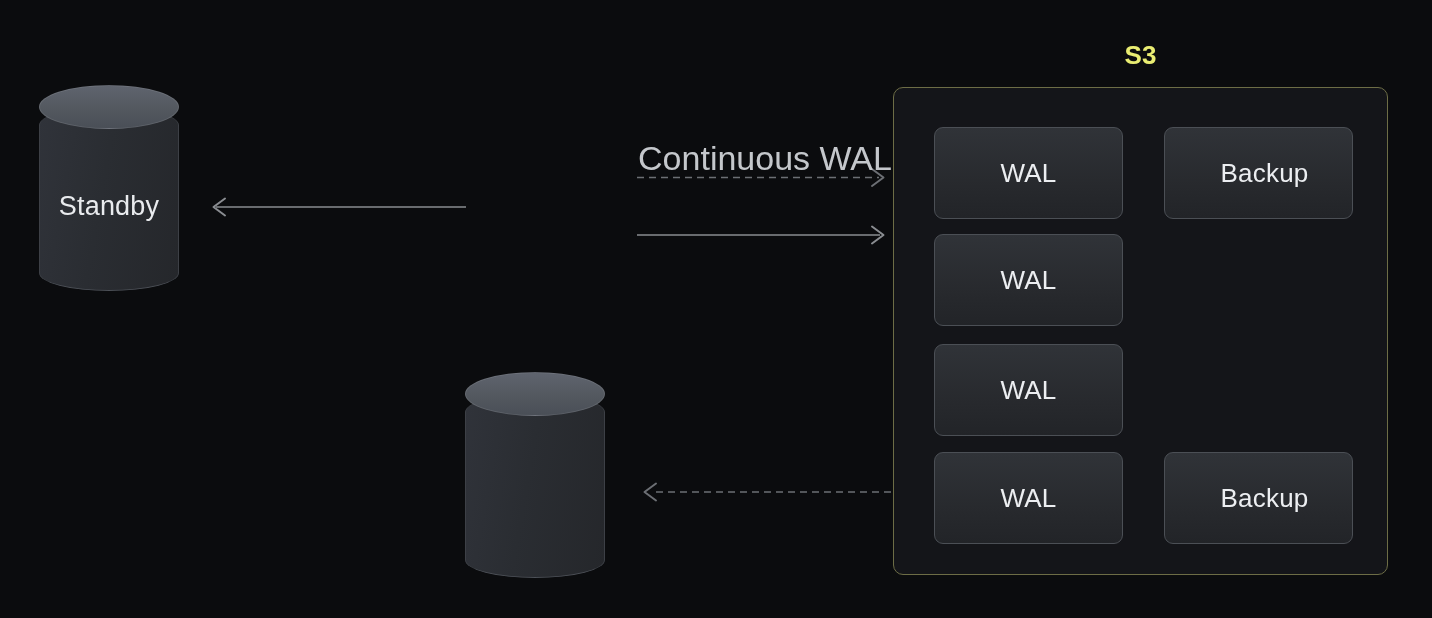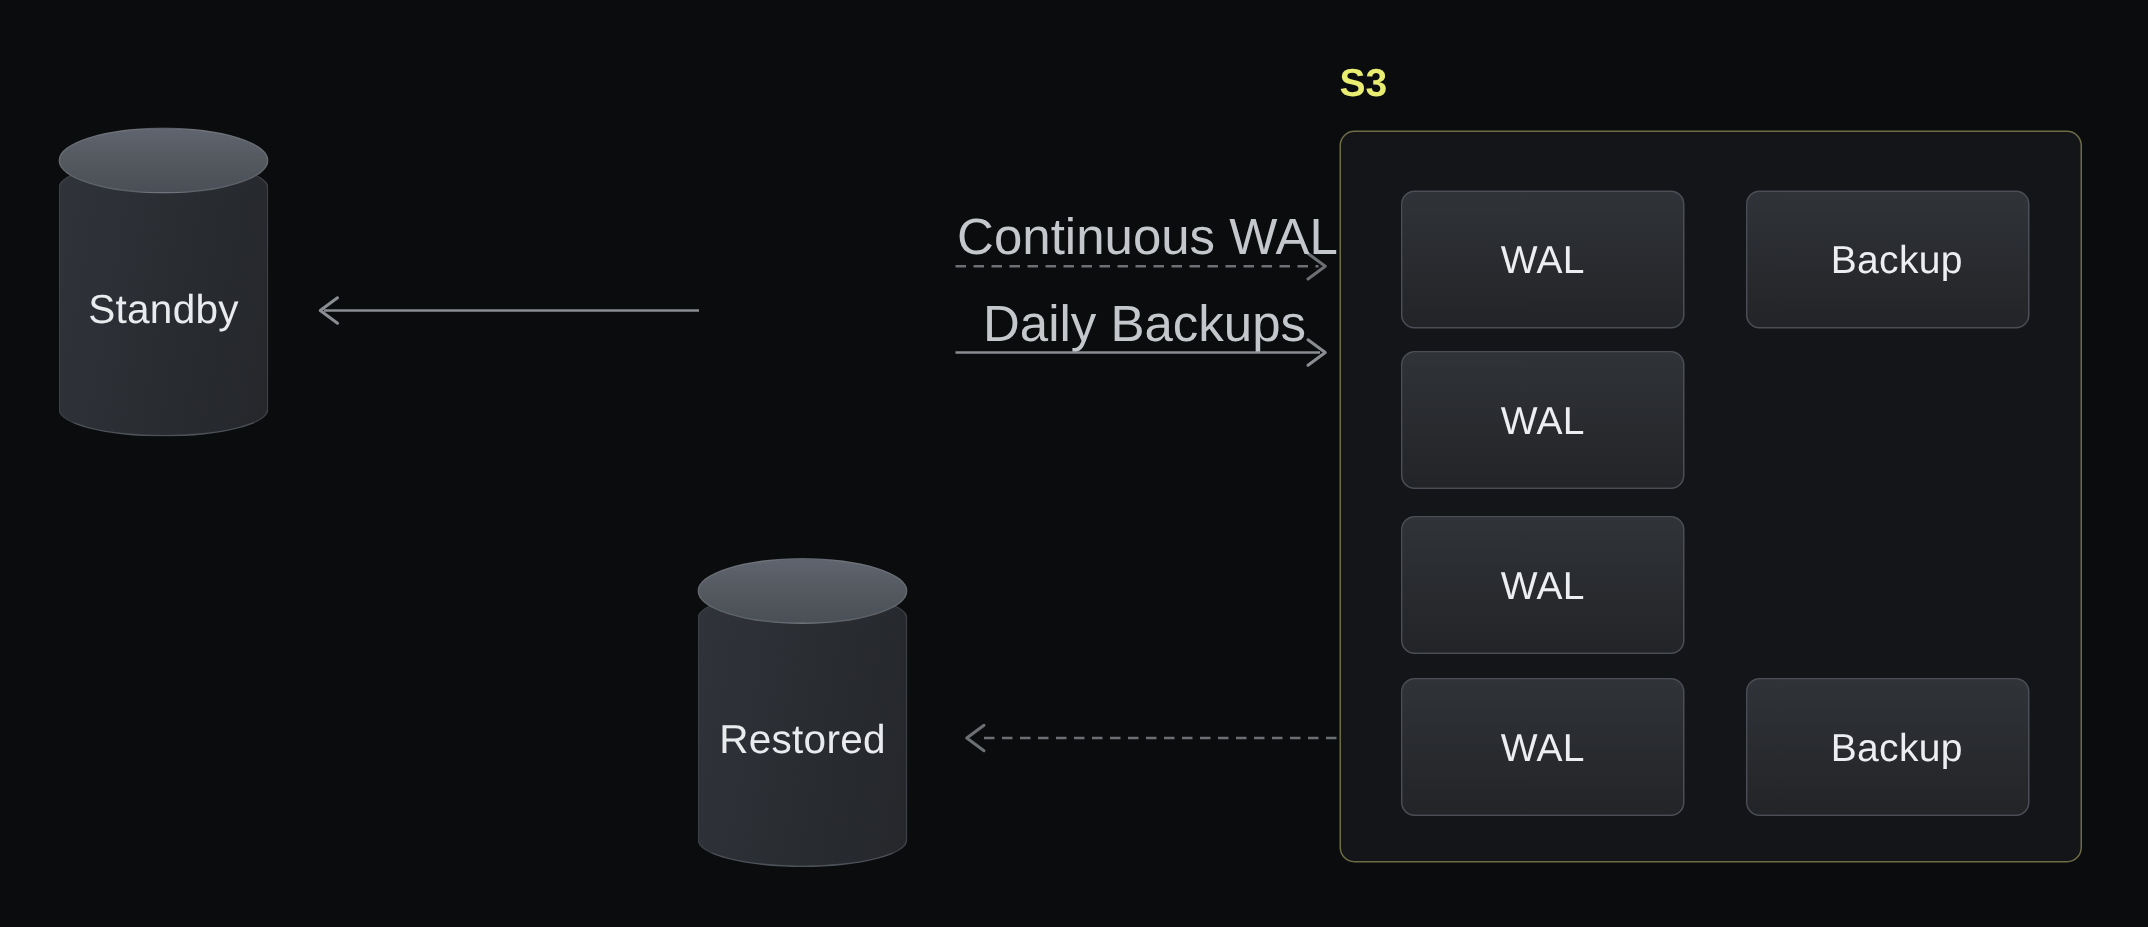--- a/index.html
+++ b/index.html
@@ -44,21 +44,21 @@
   .line-solid{stroke:var(--line-solid);stroke-width:1.6;fill:none;}
   .line-dashed{stroke:var(--line-dashed);stroke-width:1.6;fill:none;stroke-dasharray:7 5;}
   .head-solid{stroke:var(--line-solid);stroke-width:2;fill:none;stroke-linecap:round;stroke-linejoin:round;}
   .head-dashed{stroke:var(--line-dashed);stroke-width:2;fill:none;stroke-linecap:round;stroke-linejoin:round;}
   .arrow-label{
     position:absolute;transform:translateX(-50%);white-space:nowrap;
     font-size:34px;line-height:26px;color:var(--label-dim);text-align:center;
   }
   
   .s3-title{
-    position:absolute;left:893px;top:42px;width:495px;
+    position:absolute;left:893px;top:42px;width:495px;text-align:center;
     font-size:26px;line-height:27px;font-weight:700;color:var(--accent-yellow);
   }
   .s3-box{
     position:absolute;left:893px;top:87px;width:495px;height:488px;box-sizing:border-box;
     background:var(--s3-fill);
     border:1.5px solid var(--s3-border);
     border-radius:10px;
   }
   .store-box{
     position:absolute;width:189px;height:92px;box-sizing:border-box;
@@ -85,33 +85,31 @@
     <polyline class="head-dashed" points="872,169 883.5,177.5 872,186"></polyline>
 
     <line class="line-solid" x1="637" y1="235" x2="880" y2="235"></line>
     <polyline class="head-solid" points="872,226.5 883.5,235 872,243.5"></polyline>
 
     <line class="line-dashed" x1="656" y1="492" x2="893" y2="492"></line>
     <polyline class="head-dashed" points="656,483.5 644.5,492 656,500.5"></polyline>
   </svg>
 
   <div class="arrow-label" style="left:765px;top:145px">Continuous WAL</div>
-  <div class="arrow-label" style="left:763px;top:203px">Daily Backups</div>
 
   <div class="cylinder" style="left:39px;top:85px">
     <div class="cyl-side"></div>
     <div class="cyl-top"></div>
     <div class="cyl-label">Standby</div>
   </div>
 
 
   <div class="cylinder" style="left:465px;top:372px">
     <div class="cyl-side"></div>
     <div class="cyl-top"></div>
-    <div class="cyl-label">Restored</div>
   </div>
 
   <div class="s3-title">S3</div>
   <div class="s3-box">
     <div class="store-box c1 r1">WAL</div>
     <div class="store-box c2 r1">Backup</div>
     <div class="store-box c1 r2">WAL</div>
     <div class="store-box c1 r3">WAL</div>
     <div class="store-box c1 r4">WAL</div>
     <div class="store-box c2 r4">Backup</div>

